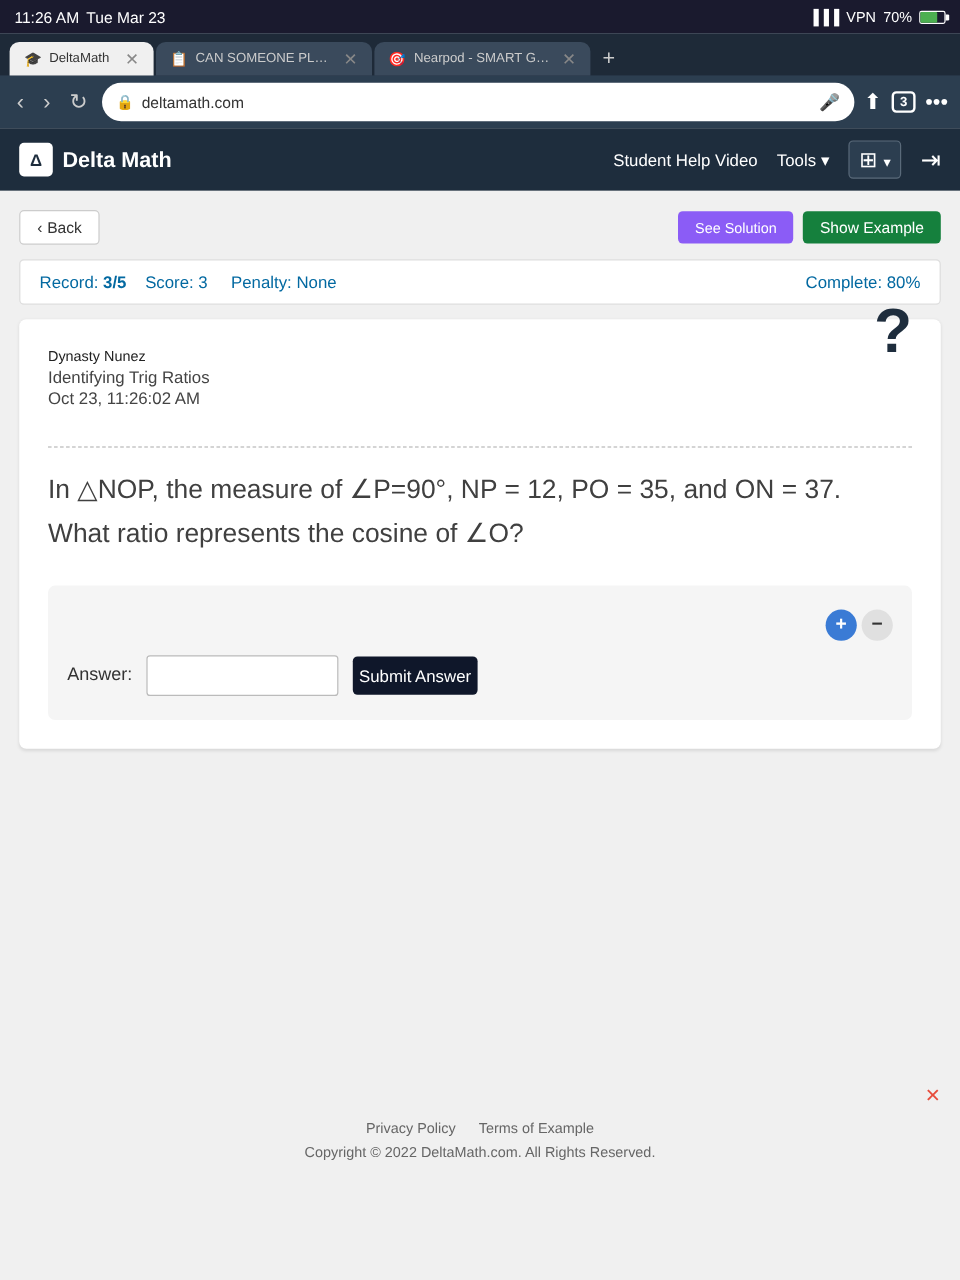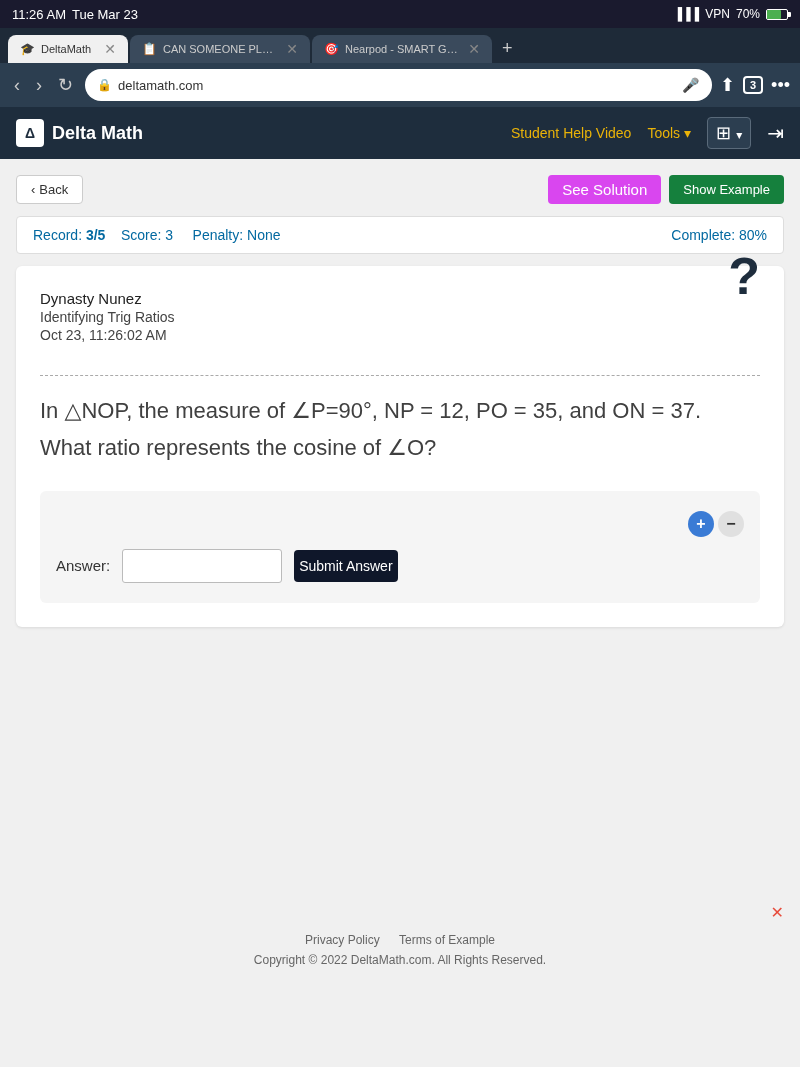--- a/index.html
+++ b/index.html
@@ -112,21 +112,21 @@
       font-size: 18px;
       font-weight: 600;
       flex: 1;
     }
     .app-logo-icon {
       width: 28px; height: 28px; background: white; border-radius: 4px; display: flex; align-items: center; justify-content: center;
       color: #1e2d3d; font-size: 14px; font-weight: bold;
     }
     .header-actions { display: flex; align-items: center; gap: 16px; }
     .header-btn {
-      background: none; border: none; color: #eab308; cursor: pointer; font-size: 14px; display: flex; align-items: center; gap: 4px;
+      background: none; border: none; color: #ffffff; cursor: pointer; font-size: 14px; display: flex; align-items: center; gap: 4px;
     }
     .calc-btn {
       background: #2c3e50; border: 1px solid #5a6a7a; border-radius: 4px; color: white; padding: 4px 8px; cursor: pointer; font-size: 18px;
     }
     .exit-btn {
       background: none; border: none; color: white; cursor: pointer; font-size: 20px;
     }
 
     
     .page-content {
@@ -148,26 +148,26 @@
       padding: 6px 14px;
       font-size: 13px;
       cursor: pointer;
       color: #333;
       display: flex;
       align-items: center;
       gap: 4px;
     }
     .action-btns { display: flex; gap: 8px; }
     .see-solution-btn {
-      background: #d946ef;
+      background: #8b5cf6;
       color: white;
       border: none;
       border-radius: 4px;
       padding: 6px 14px;
-      font-size: 15px;
+      font-size: 12px;
       cursor: pointer;
     }
     .show-example-btn {
       background: #15803d;
       color: white;
       border: none;
       border-radius: 4px;
       padding: 6px 14px;
       font-size: 13px;
       cursor: pointer;
@@ -189,21 +189,21 @@
 
     .question-card {
       background: white;
       border-radius: 6px;
       padding: 24px;
       box-shadow: 0 1px 3px rgba(0,0,0,0.1);
     }
     .student-info {
       margin-bottom: 16px;
     }
-    .student-name { font-size: 15px; color: #222; margin-bottom: 2px; }
+    .student-name { font-size: 12px; color: #222; margin-bottom: 2px; }
     .subject-name { font-size: 14px; color: #444; margin-bottom: 2px; }
     .timestamp { font-size: 14px; color: #444; }
     .help-icon {
       float: right;
       font-size: 52px;
       color: #1e2d3d;
       font-weight: bold;
       line-height: 1;
       margin-top: -40px;
     }

